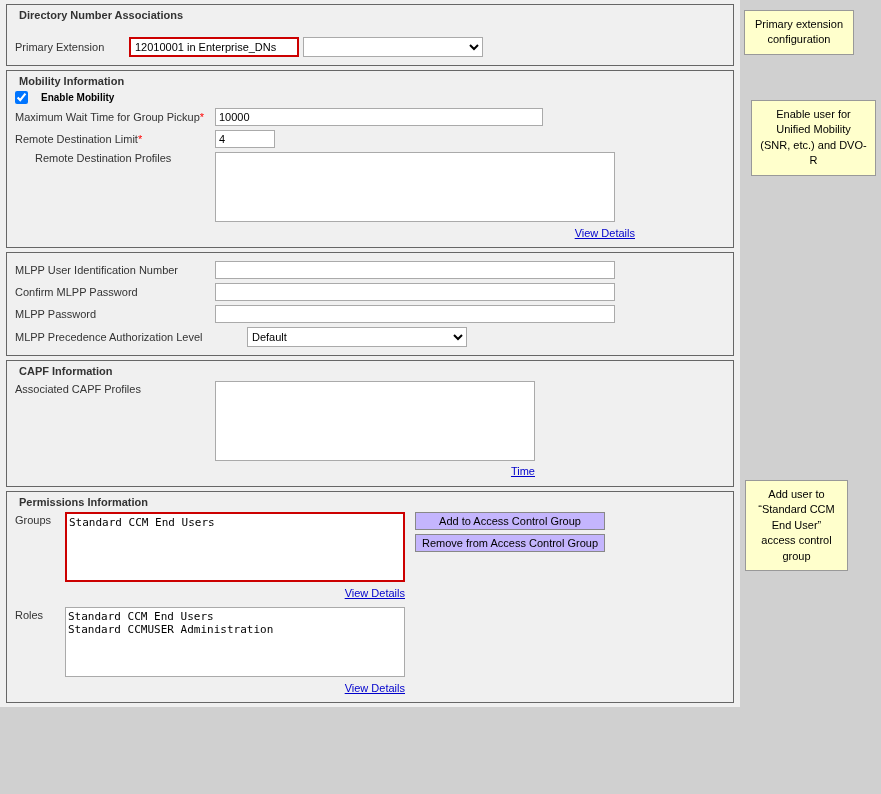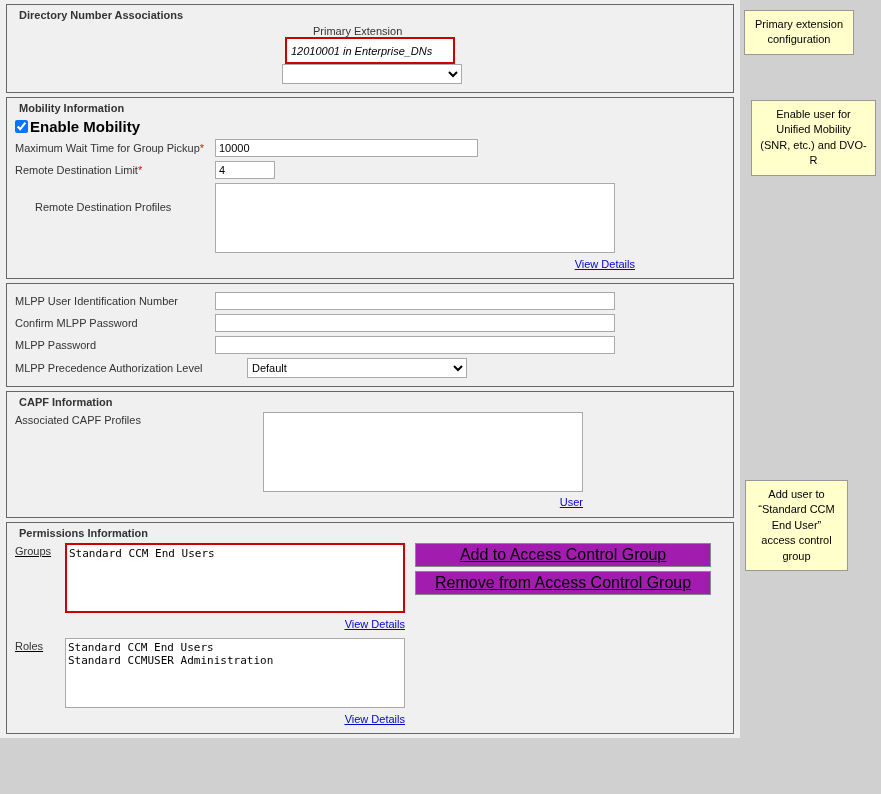--- a/index.html
+++ b/index.html
@@ -80,21 +80,21 @@
     }
 
     input[type="text"] {
       border: 1px solid #aaa;
       background: white;
       height: 18px;
       font-size: 11px;
       padding: 1px 3px;
     }
     input[type="text"].wide {
-      width: 263px;
+      width: 328px;
     }
     input[type="text"].full {
       width: 400px;
     }
 
     select {
       height: 20px;
       font-size: 11px;
       border: 1px solid #aaa;
       background: white;
@@ -118,66 +118,63 @@
       width: 320px;
       height: 80px;
     }
 
     .checkbox-row {
       display: flex;
       align-items: center;
       margin-top: 4px;
     }
     .checkbox-label {
-      font-size: 15px;
-      margin-left: 2px;
+      font-size: 10px;
+      margin-left: 13px;
     }
 
     .view-details-link {
       color: #0000cc;
       font-size: 11px;
       text-decoration: underline;
       cursor: pointer;
       display: block;
       text-align: right;
       margin-top: 2px;
       width: 420px;
     }
 
     
     .ext-row {
       display: flex;
       align-items: center;
-      margin-top: 4px;
-      flex-direction: column;
+      margin-top: 16px;
     }
     .ext-label {
       font-size: 11px;
       color: #333;
       margin-right: 4px;
       min-width: 110px;
     }
     .ext-value-box {
       border: 2px solid #cc0000;
       background: white;
       padding: 1px 4px;
       font-size: 11px;
-      height: 27px;
+      height: 20px;
       display: flex;
       align-items: center;
       min-width: 170px;
-      font-style: italic;
     }
 
     
     .perm-row {
       display: flex;
       align-items: flex-start;
       margin-top: 4px;
-      text-decoration: underline;
     }
     .perm-label {
       font-size: 11px;
       color: #333;
       min-width: 50px;
       margin-top: 2px;
     }
     .perm-textarea {
       width: 340px;
       height: 70px;
@@ -187,24 +184,24 @@
       background: white;
       padding: 2px;
     }
     .perm-buttons {
       display: flex;
       flex-direction: column;
       margin-left: 10px;
       margin-top: 0;
     }
     .perm-btn {
-      background: #a21caf;
+      background: #c4b5fd;
       border: 1px solid #888;
-      font-size: 16px;
-      padding: 2px 19px;
+      font-size: 11px;
+      padding: 2px 6px;
       cursor: pointer;
       margin-bottom: 4px;
       white-space: nowrap;
     }
 
     .roles-textarea {
       width: 340px;
       height: 70px;
       border: 1px solid #aaa;
       font-size: 11px;
@@ -247,21 +244,21 @@
           <span class="field-label"><span>Maximum Wait Time for Group Pickup</span><span class="required-star">*</span></span>
           <input type="text" class="wide" value="10000" style="">
         </div>
 
         <div class="field-row">
           <span class="field-label"><span>Remote Destination Limit</span><span class="required-star">*</span></span>
           <input type="text" style="width: 60px;" value="4">
         </div>
 
         <div class="field-row" style="align-items:flex-start;">
-          <span class="field-label" style="margin-top:18px;padding-left:20px;">Remote Destination Profiles</span>
+          <span class="field-label" style="margin-top:0;padding-left:20px;">Remote Destination Profiles</span>
           <div>
             <textarea style=""></textarea>
             <a href="#" class="view-details-link">View Details</a>
           </div>
         </div>
       </fieldset>
     </div>
 
     <div class="section">
       <fieldset style="border:none;padding:0;margin:0;">
@@ -286,26 +283,26 @@
           <select class="auth-select">
             <option>Default</option>
           </select>
         </div>
       </fieldset>
     </div>
 
     <div class="section">
       <fieldset style="border:none;padding:0;margin:0;">
         <legend class="section-legend">CAPF Information</legend>
-        <div class="field-row" style="align-items:flex-start;gap:48px;">
+        <div class="field-row" style="align-items:flex-start;">
           <span class="field-label" style="margin-top:2px;">Associated CAPF Profiles</span>
           <div>
             <textarea class="sm" style=""></textarea>
             <div style="text-align:right; width:320px;">
-              <a href="#" style="color:#0000cc; font-size:11px; text-decoration:underline; cursor:pointer;">User</a>
+              <a href="#" style="color:#0000cc; font-size:11px; text-decoration:underline; cursor:pointer;">Time</a>
             </div>
           </div>
         </div>
       </fieldset>
     </div>
 
     <div class="section">
       <fieldset style="border:none;padding:0;margin:0;">
         <legend class="section-legend">Permissions Information</legend>
 

